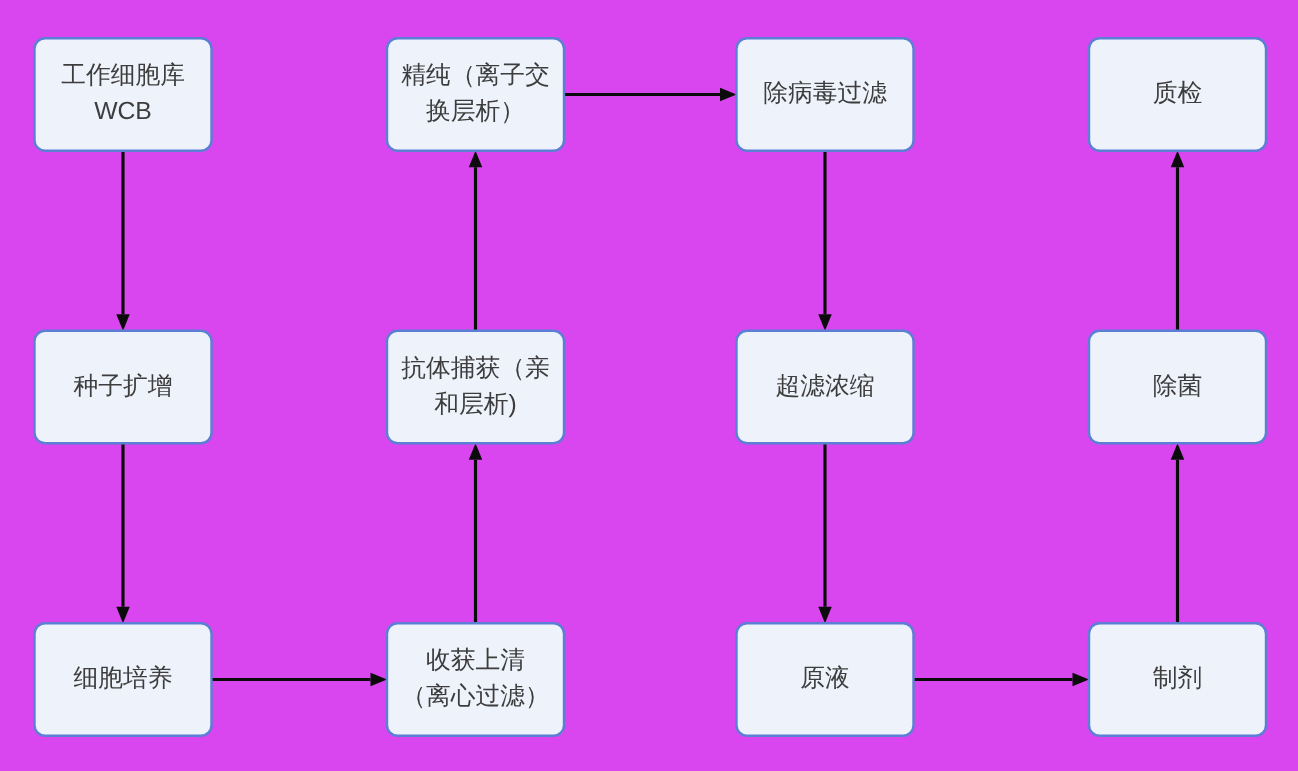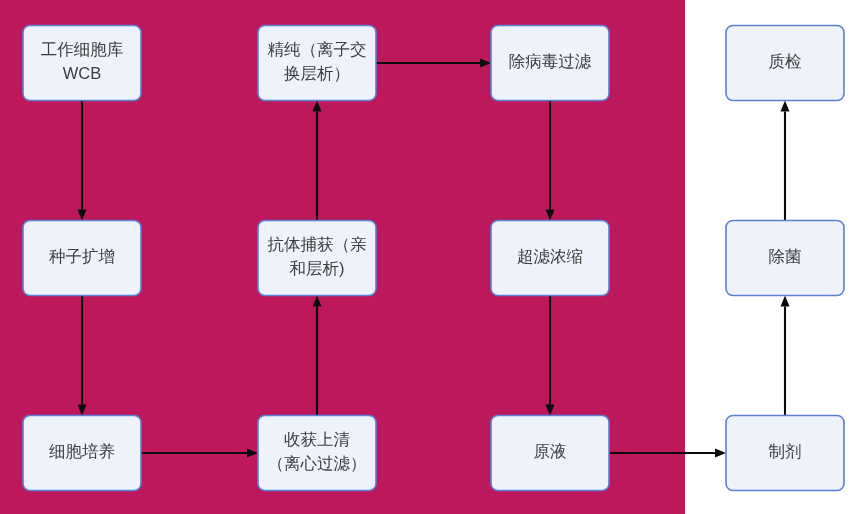--- a/index.html
+++ b/index.html
@@ -9,23 +9,23 @@
     background: #ffffff;
   }
   body {
     width: 865px;
     height: 514px;
     overflow: hidden;
     font-family: "Liberation Sans", "DejaVu Sans", sans-serif;
   }
   #flow-root {
     position: relative;
-    width: 685px;
+    width: 865px;
     height: 514px;
-    background: #be185d;
+    background: #d946ef;
   }
   svg.flow-canvas {
     display: block;
     width: 865px;
     height: 514px;
   }
   .node-box {
     fill: #eef2fb;
     stroke: #5b7fd4;
     stroke-width: 1.6;

